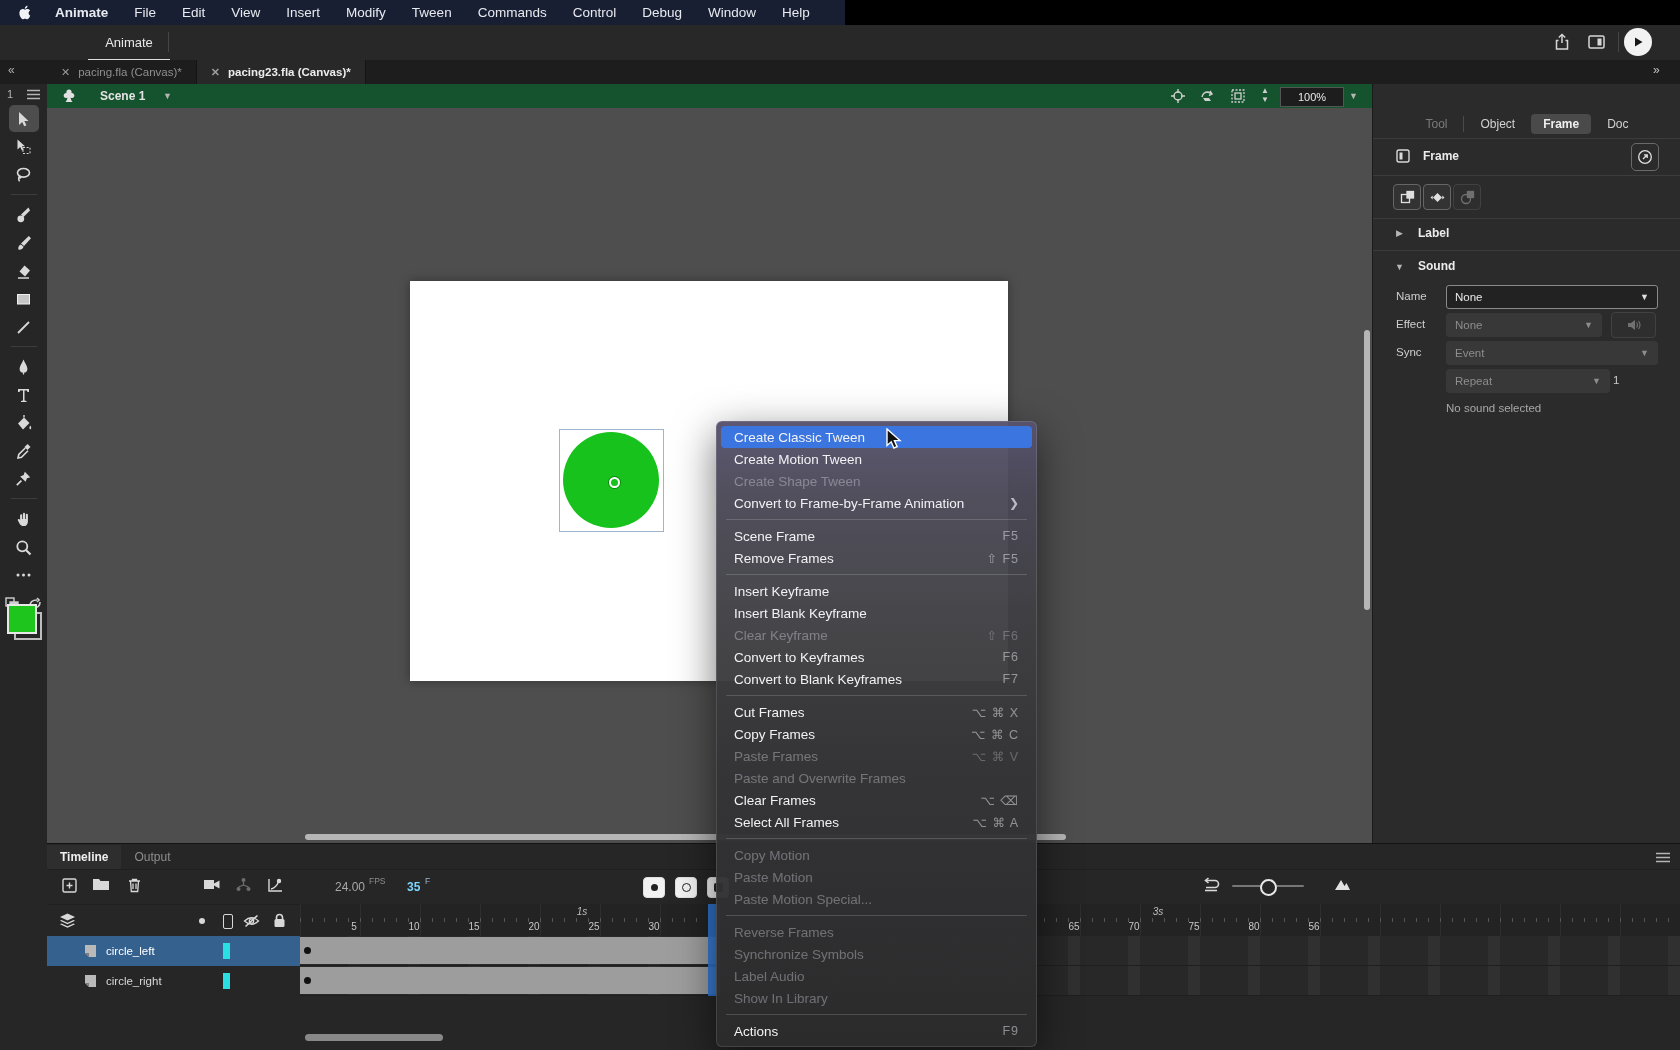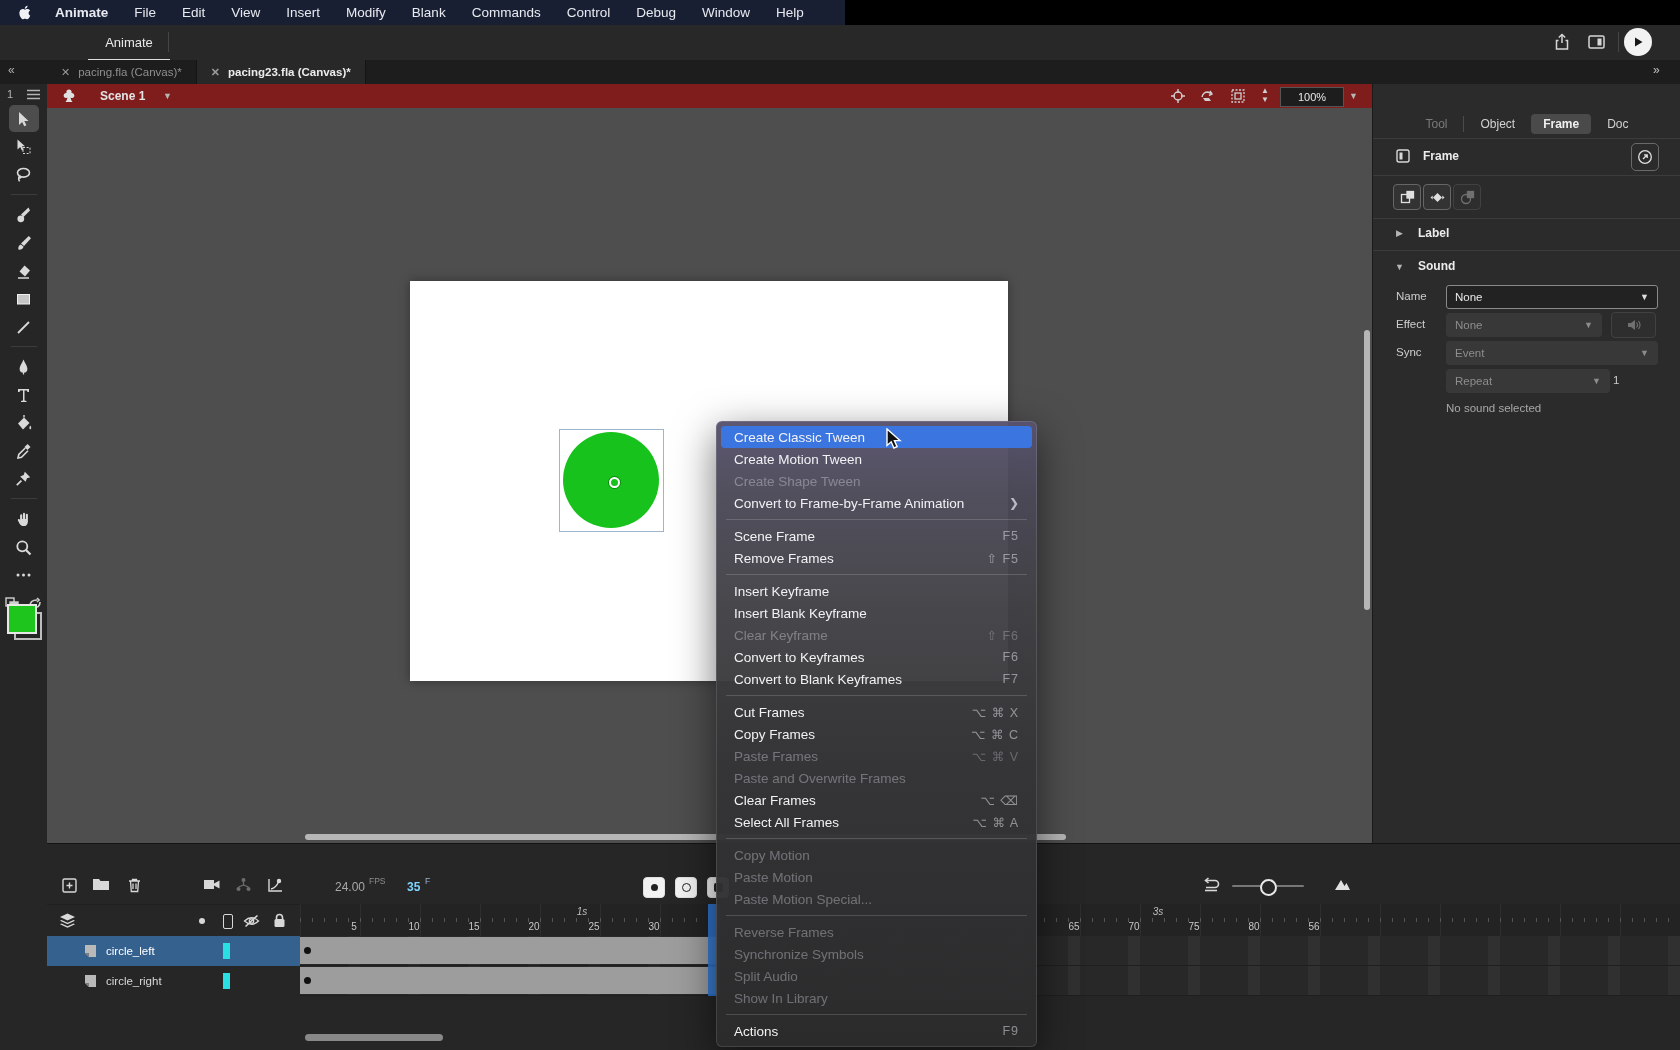--- a/index.html
+++ b/index.html
@@ -23,21 +23,21 @@
   #doctabs{left:0;top:60px;width:1680px;height:24px;background:#1d1d1d;border-bottom:1px solid #161616;}
   .dtab{height:24px;display:flex;align-items:center;gap:8px;padding:0 14px;font-size:11.5px;color:#8f8f8f;border-right:1px solid #141414;}
   .dtab .x{font-size:11px;color:#9a9a9a;}
   .dtab.active{background:#282828;color:#ececec;font-weight:bold;}
   
   #toolstrip{left:0;top:84px;width:47px;height:966px;background:#262626;border-right:1px solid #1a1a1a;}
   .tool{width:30px;height:27px;margin:1px auto;display:flex;align-items:center;justify-content:center;color:#d9d9d9;border-radius:5px;}
   .tool.selected{background:#4d4d4d;}
   .tsep{width:26px;height:1px;background:#3c3c3c;margin:6px auto;}
   
-  #editbar{left:47px;top:84px;width:1325px;height:24px;background:#7f1d1d;border-bottom:1px solid #1a1a1a;color:#cfcfcf;}
+  #editbar{left:47px;top:84px;width:1325px;height:24px;background:#14532d;border-bottom:1px solid #1a1a1a;color:#cfcfcf;}
   #zoombox{position:absolute;left:1233px;top:3px;width:62px;height:18px;background:#1d1d1d;border:1px solid #555;color:#e8e8e8;font-size:11px;display:flex;align-items:center;justify-content:center;}
   
   #canvas{left:47px;top:108px;width:1325px;height:735px;background:#4e4e4e;overflow:hidden;}
   #stage{position:absolute;left:363px;top:173px;width:598px;height:400px;background:#ffffff;box-shadow:0 0 10px rgba(0,0,0,.35);}
   #shape-circle{position:absolute;left:51px;top:51px;width:96px;height:96px;border-radius:50%;}
   #selbox{position:absolute;left:149px;top:148px;width:103px;height:101px;border:1px solid #9fb4cd;}
   #regpoint{position:absolute;left:46px;top:45px;width:7px;height:7px;border:2px solid #fff;border-radius:50%;box-shadow:0 0 0 1px rgba(0,90,0,.55);}
   .scrollthumb{position:absolute;background:#c9c9c9;opacity:.85;border-radius:4px;}
   
   #rightpanel{left:1372px;top:84px;width:308px;height:759px;background:#2b2b2b;border-left:1px solid #1a1a1a;color:#cfcfcf;font-size:12px;}
@@ -98,21 +98,21 @@
   <svg class="abs" style="left:18px;top:5px" width="15" height="15" viewBox="0 0 18 18" fill="#f0f2f6">
     <path d="M12.7 9.6c0-2 1.7-3 1.8-3.1-1-1.4-2.5-1.6-3-1.6-1.3-.1-2.5.7-3.1.7-.6 0-1.6-.7-2.7-.7C4.3 5 3 5.8 2.3 7c-1.4 2.4-.4 6 1 8 .7 1 1.5 2 2.5 2 1 0 1.4-.6 2.6-.6s1.6.6 2.7.6 1.8-1 2.5-2c.8-1.1 1.1-2.2 1.1-2.3 0 0-2-1-2-3.1zM10.6 3.4c.5-.7.9-1.6.8-2.6-.8 0-1.8.6-2.4 1.3-.5.6-1 1.6-.8 2.5.9.1 1.8-.5 2.4-1.2z"></path>
   </svg>
   <div class="items" style="left:42px" id="menubar-items">
       <div class="mitem app">Animate</div>
       <div class="mitem">File</div>
       <div class="mitem">Edit</div>
       <div class="mitem">View</div>
       <div class="mitem">Insert</div>
       <div class="mitem">Modify</div>
-      <div class="mitem">Blank</div>
+      <div class="mitem">Tween</div>
       <div class="mitem">Commands</div>
       <div class="mitem">Control</div>
       <div class="mitem">Debug</div>
       <div class="mitem">Window</div>
       <div class="mitem">Help</div>
     </div>
 </div>
 
 <div id="titlebar" class="abs">
   <div class="tlight" style="left:15px;background:#ff5f57"></div>
@@ -394,20 +394,27 @@
       <span>Repeat</span>
         <span class="chev" style="color:#8d8d8d">▼</span>
     </div>
     <span class="abs" style="left:240px;top:124px;color:#c9c9c9;font-size:11.5px">1</span>
 
     <span class="abs" style="left:73px;top:152px;color:#a8a8a8;font-size:11.5px">No sound selected</span>
   </div>
 </div>
 
 <div id="timeline" class="abs">
+  <div class="row" style="height:25px;border-bottom:1px solid #1f1f1f;" id="tltabs-row">
+    <svg style="position:absolute;right:10px;top:8px" width="14" height="11" viewBox="0 0 14 11" stroke="#b5b5b5" stroke-width="1.6">
+        <path d="M0 1.5h14M0 5.5h14M0 9.5h14"></path>
+      </svg>
+  <div class="ttab active">Timeline</div>
+      <div class="ttab">Output</div>
+    </div>
 
   <div id="tl-toolbar">
     <svg class="tlicon" style="left:14px" width="17" height="17" viewBox="0 0 17 17" fill="none" stroke="#d8d8d8" stroke-width="1.4">
         <rect x="2" y="2" width="13" height="13" rx="1.5"></rect>
         <path d="M8.5 5.5 v6 M5.5 8.5 h6"></path>
       </svg>
     <svg class="tlicon" style="left:45px" width="18" height="15" viewBox="0 0 18 15" fill="#d8d8d8">
         <path d="M1 2 h6 l1.5 2 H17 v9 H1 Z"></path>
       </svg>
     <svg class="tlicon" style="left:80px" width="15" height="16" viewBox="0 0 15 16" fill="none" stroke="#d8d8d8" stroke-width="1.3">
@@ -606,21 +613,21 @@
       <span>Paste Motion Special...</span>
     </div>
     <div class="msep"></div>
     <div class="mrow dis">
       <span>Reverse Frames</span>
     </div>
     <div class="mrow dis">
       <span>Synchronize Symbols</span>
     </div>
     <div class="mrow dis">
-      <span>Split Audio</span>
+      <span>Label Audio</span>
     </div>
     <div class="mrow dis">
       <span>Show In Library</span>
     </div>
     <div class="msep"></div>
     <div class="mrow">
       <span>Actions</span>
       <span class="msc">F9</span>
     </div>
   </div>

